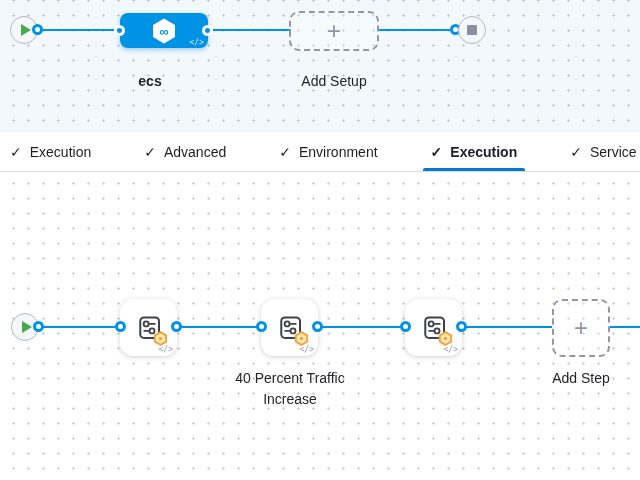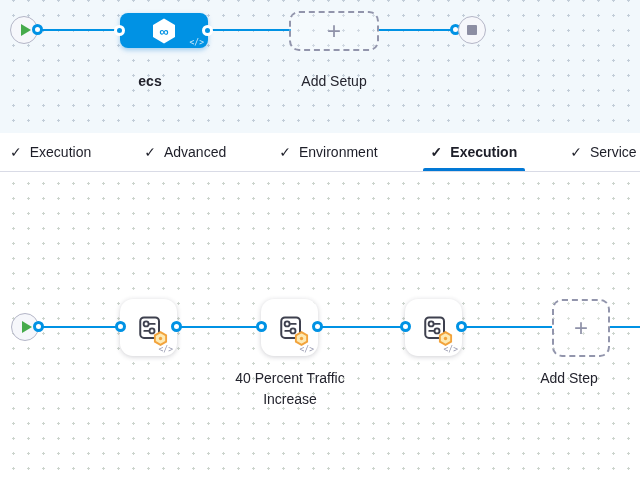--- a/index.html
+++ b/index.html
@@ -233,15 +233,15 @@
       </svg>
     </span>
     <span class="code-glyph-gray">&lt;/&gt;</span>
   </div>
   <div class="abs port" style="left:400px;top:149px;"></div>
   <div class="abs port" style="left:456px;top:149px;"></div>
 
   <div class="abs dashed-box" style="left:552px;top:127px;width:58px;height:58px;">
     <span class="plus-glyph">+</span>
   </div>
-  <div class="abs node-label" style="left:534px;top:196px;width:70px;">Add Step</div>
+  <div class="abs node-label" style="left:546px;top:196px;width:70px;">Add Step</div>
 
 </div>
 
 </body></html>

